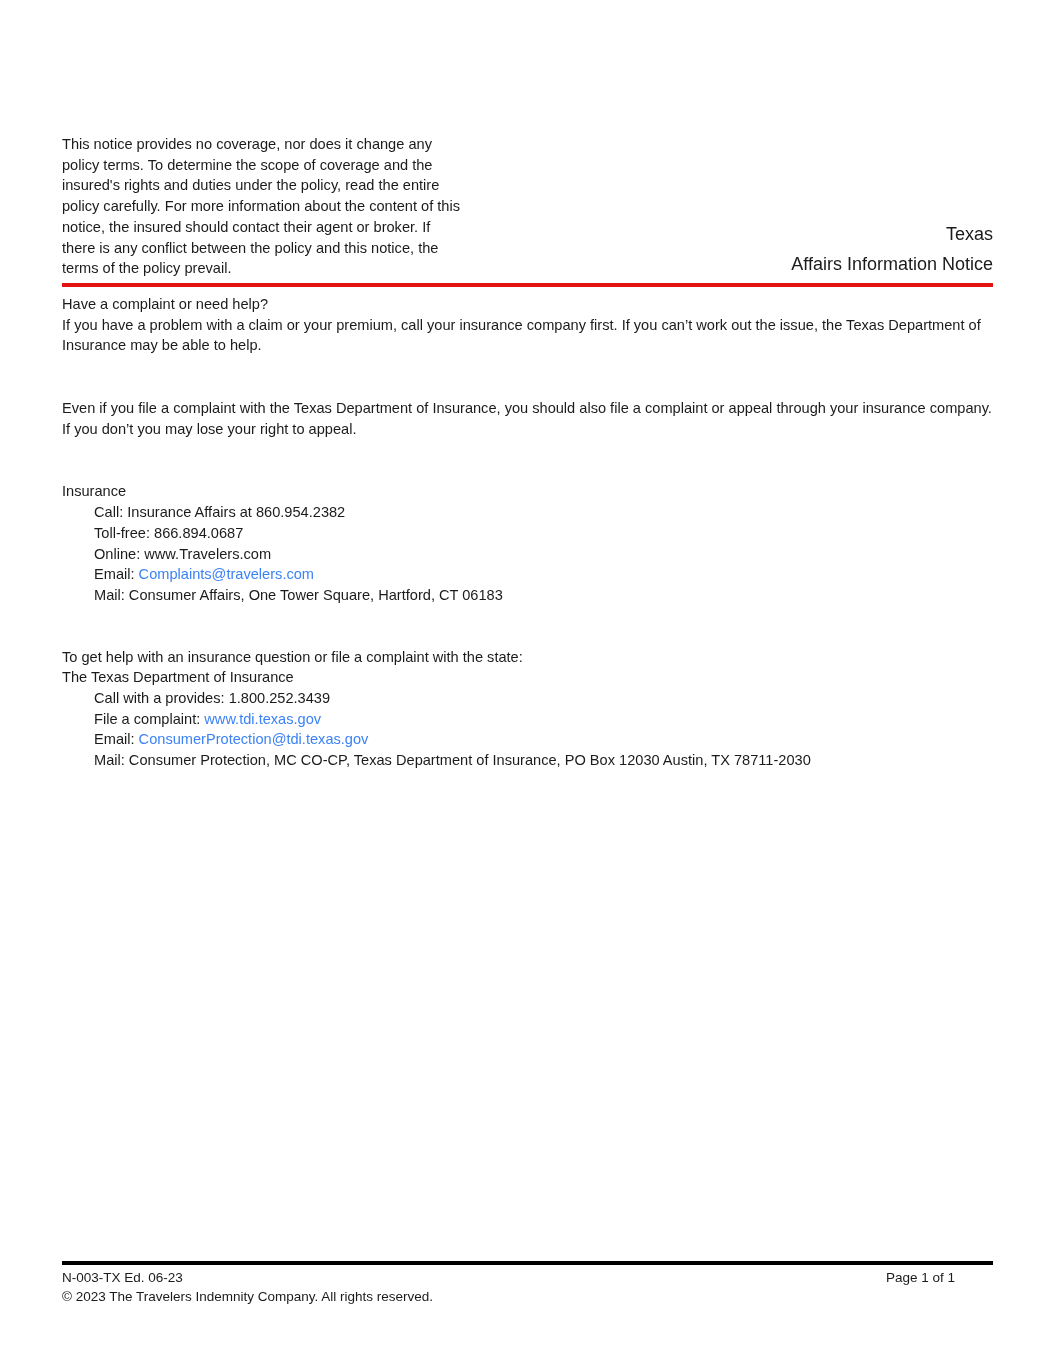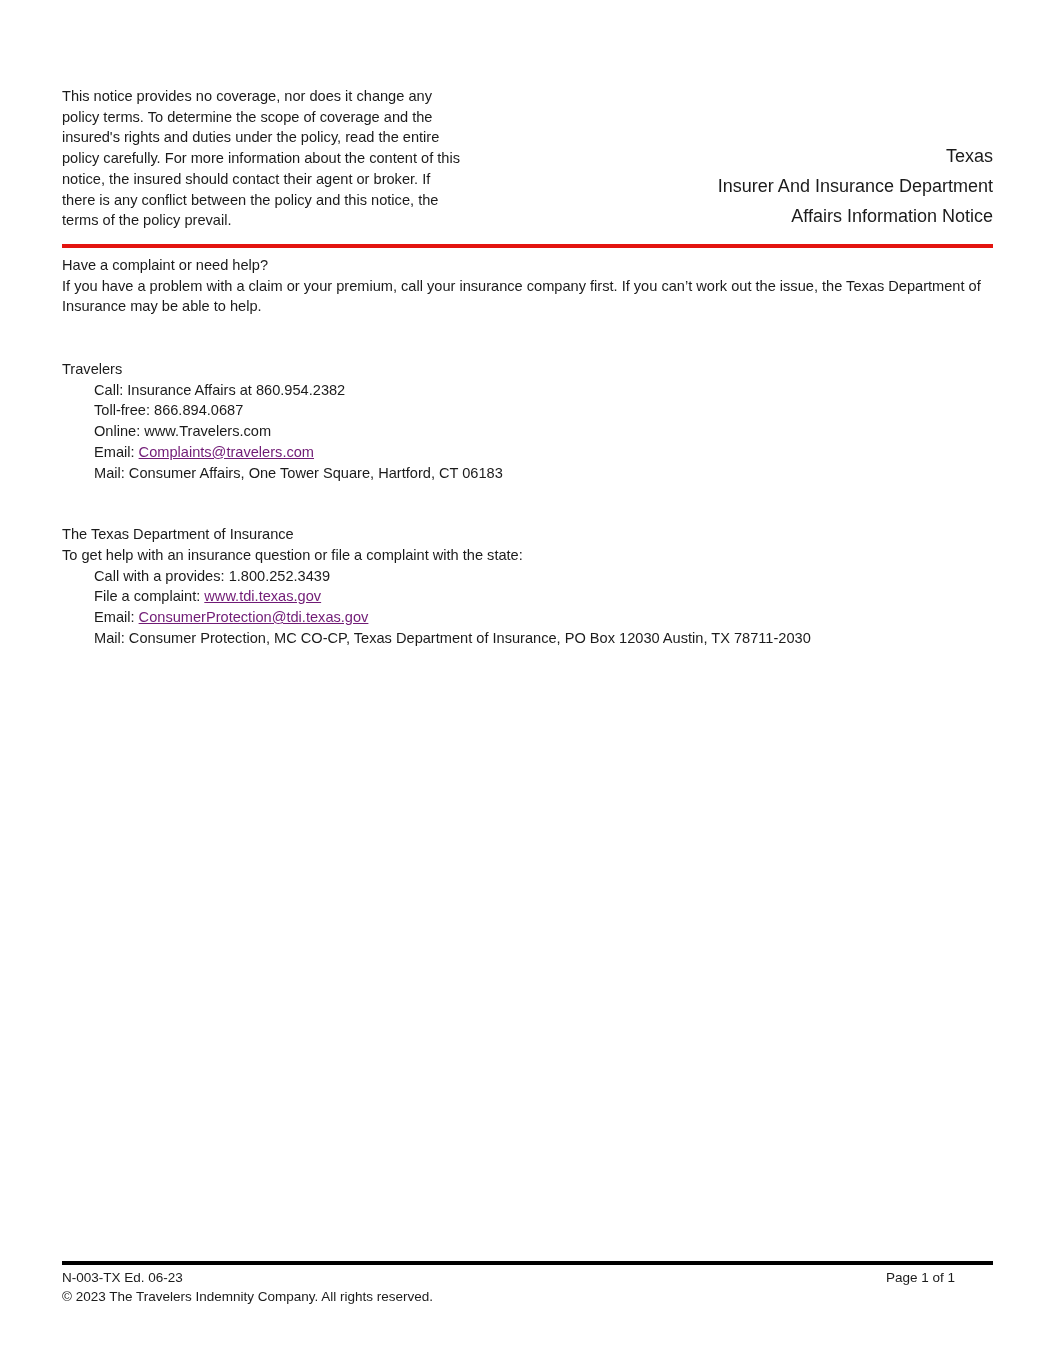--- a/index.html
+++ b/index.html
@@ -16,42 +16,42 @@
     width: 1055px; height: 1365px;
     padding: 86px 62px 0 62px;
     font-size: 14.6px;
     line-height: 20.7px;
   }
   .header {
     display: flex;
     justify-content: space-between;
     align-items: flex-end;
     border-bottom: 4px solid #e3140f;
-    padding-bottom: 13px;
+    padding-bottom: 4px;
+    margin-top: 48px;
   }
   .disclaimer {
     width: 404px;
     font-size: 14.6px;
     line-height: 20.7px;
   }
   .doc-title {
     text-align: right;
     font-size: 18px;
     line-height: 30px;
     white-space: nowrap;
   }
   .help-heading { margin-top: 7px; }
   .para1 { }
   .para2 { margin-top: 42px; }
   .section { margin-top: 42px; }
   .section.tdi { margin-top: 41px; }
   .contact-line { padding-left: 32px; }
   a.doc-link {
-    color: #701a75;
-    text-decoration: underline;
+    color: #3b82f6;
     cursor: pointer;
   }
   .footer {
     position: absolute;
     left: 62px; right: 62px;
     top: 1261px;
     border-top: 4px solid #000000;
     padding-top: 4px;
     font-size: 13.5px;
     line-height: 18.5px;
@@ -64,44 +64,44 @@
 </style>
 </head>
 <body>
 
 <div class="page">
 
   <div class="header">
     <div class="disclaimer">This notice provides no coverage, nor does it change any policy terms. To determine the scope of coverage and the insured's rights and duties under the policy, read the entire policy carefully. For more information about the content of this notice, the insured should contact their agent or broker. If there is any conflict between the policy and this notice, the terms of the policy prevail.</div>
     <div class="doc-title">
       <div>Texas</div>
-      <div>Insurer And Insurance Department</div>
       <div>Affairs Information Notice</div>
     </div>
   </div>
 
   <div class="help-heading">Have a complaint or need help?</div>
 
   <div class="para1">If you have a problem with a claim or your premium, call your insurance company first. If you can’t work out the issue, the Texas Department of Insurance may be able to help.</div>
 
+  <div class="para2">Even if you file a complaint with the Texas Department of Insurance, you should also file a complaint or appeal through your insurance company. If you don’t you may lose your right to appeal.</div>
 
   <div class="section travelers">
-    <div>Travelers</div>
+    <div>Insurance</div>
     <div class="contact-line">Call: Insurance Affairs at 860.954.2382</div>
     <div class="contact-line">Toll-free: 866.894.0687</div>
     <div class="contact-line">Online: www.Travelers.com</div>
     <div class="contact-line">
       <span>Email: </span><a class="doc-link">Complaints@travelers.com</a>
     </div>
     <div class="contact-line">Mail: Consumer Affairs, One Tower Square, Hartford, CT 06183</div>
   </div>
 
   <div class="section tdi">
+    <div>To get help with an insurance question or file a complaint with the state:</div>
     <div>The Texas Department of Insurance</div>
-    <div>To get help with an insurance question or file a complaint with the state:</div>
     <div class="contact-line">Call with a provides: 1.800.252.3439</div>
     <div class="contact-line">
       <span>File a complaint: </span><a class="doc-link">www.tdi.texas.gov</a>
     </div>
     <div class="contact-line">
       <span>Email: </span><a class="doc-link">ConsumerProtection@tdi.texas.gov</a>
     </div>
     <div class="contact-line">Mail: Consumer Protection, MC CO-CP, Texas Department of Insurance, PO Box 12030 Austin, TX 78711-2030</div>
   </div>
 

